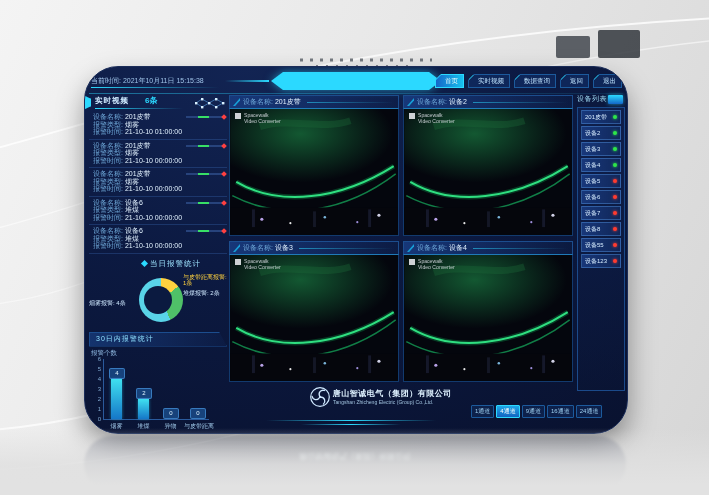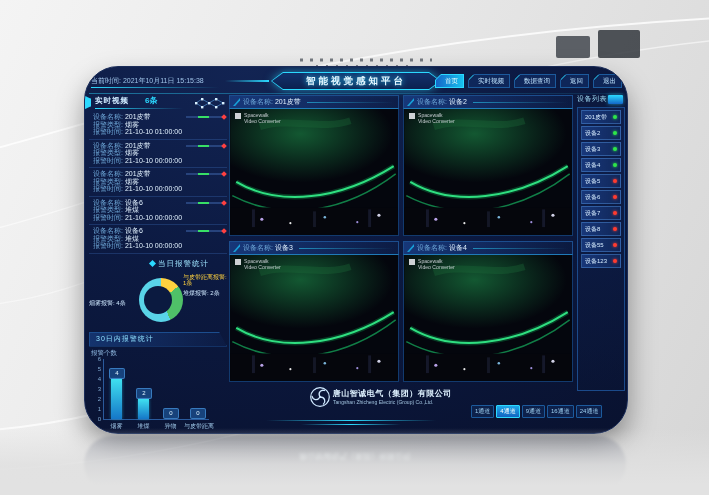--- a/index.html
+++ b/index.html
@@ -45,21 +45,21 @@
   .ahead .u{position:absolute;left:6px;top:13px;width:88px;height:1px;
     background:linear-gradient(90deg,#2bd9ff,rgba(43,217,255,0));}
   .neticon{position:absolute;right:0;top:0;}
   .alarm{position:relative;padding:2px 4px 3px;border-bottom:1px solid rgba(70,130,220,.25);}
   .arow{font-size:7px;line-height:7.5px;white-space:nowrap;}
   .lab{color:#6fa8d8;}  .val{color:#e2f2ff;}
   .slider{position:absolute;right:3px;top:5px;width:38px;height:2px;background:#27437c;}
   .slider .seg{position:absolute;left:12px;top:0;width:11px;height:2px;background:#37e066;}
   .slider .sdot{position:absolute;right:-2px;top:-1px;width:4px;height:4px;background:#ff4040;
     transform:rotate(45deg);}
-  .shead{display:flex;align-items:center;gap:3px;margin:5px 0 0 16px;font-size:7.5px;
+  .shead{display:flex;align-items:center;gap:3px;margin:5px 0 0 8px;font-size:7.5px;
     color:#9fe4ff;letter-spacing:1px;padding-left:45px;}
   .shead::before{content:"";width:5px;height:5px;background:#2bd9ff;transform:rotate(45deg);}
   .donut-wrap{position:relative;height:58px;margin-top:2px;}
   .donut{position:absolute;left:50px;top:7px;width:44px;height:44px;border-radius:50%;}
   .hole{position:absolute;left:50%;top:50%;width:28px;height:28px;margin:-14px 0 0 -14px;
     border-radius:50%;background:#0b1a40;}
   .lgl{position:absolute;left:0;top:28px;font-size:6px;color:#cfe8ff;white-space:nowrap;}
   .lgr{position:absolute;left:94px;top:3px;width:44px;}
   .lgy{font-size:6px;line-height:6.5px;color:#ffd23f;}
   .lgg{margin-top:2px;font-size:6px;color:#cfe8ff;white-space:nowrap;}
@@ -146,23 +146,20 @@
     <line x1="316" y1="66" x2="408" y2="66" stroke="#84898f" stroke-width="2" stroke-dasharray="2 8"></line>
   </svg>
 
   <div class="screen">
     <div class="time">当前时间: 2021年10月11日 15:15:38</div>
     <div class="time-line"></div>
     <div class="hdr-line"></div>
 
     <div class="plaque">
       <div class="edge"></div>
-      <div class="shape">
-          <span>智能视觉感知平台</span>
-        </div>
     </div>
     <div class="wing wingL"></div>
     <div class="wing wingR"></div>
     <div class="nav" id="nav">
         <div class="nav-btn active">首页</div>
         <div class="nav-btn">实时视频</div>
         <div class="nav-btn">数据查询</div>
         <div class="nav-btn">返回</div>
         <div class="nav-btn">退出</div>
       </div>

